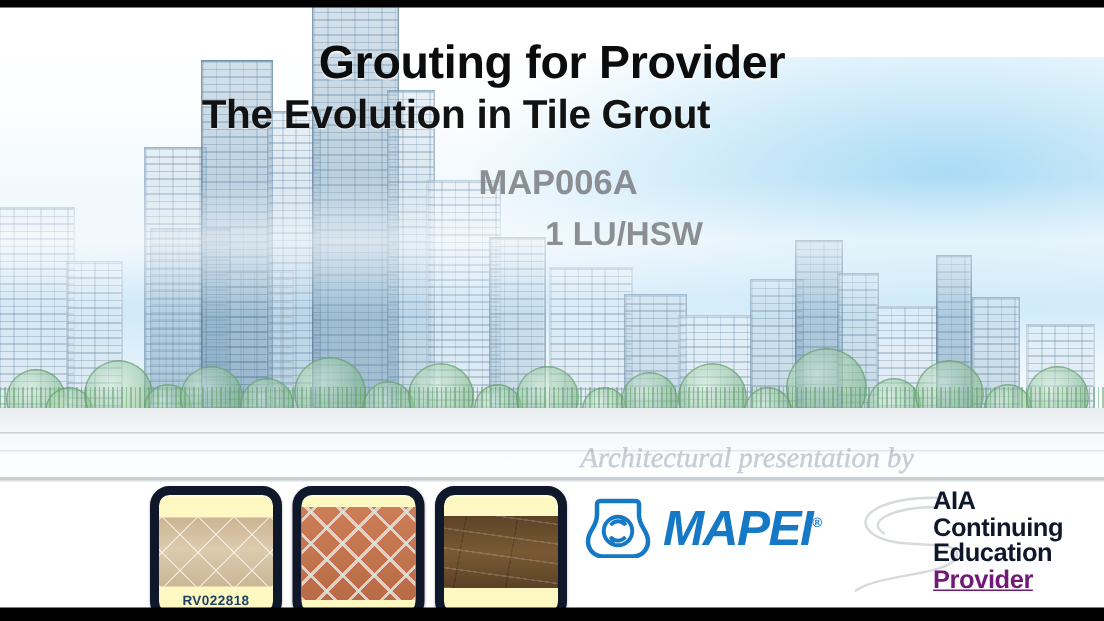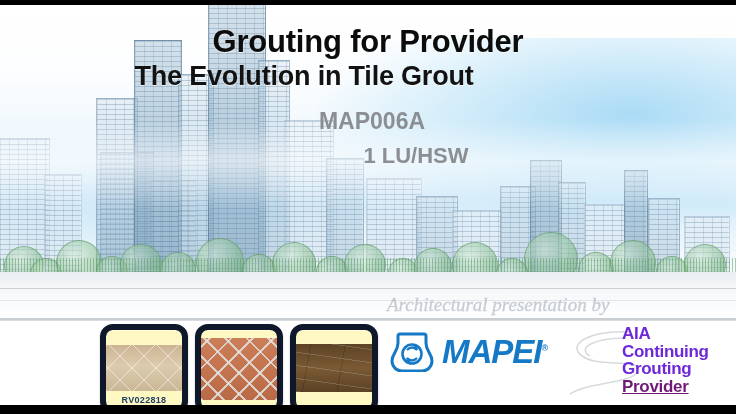--- a/index.html
+++ b/index.html
@@ -83,21 +83,21 @@
         linear-gradient(to bottom,#5d4326,#7a5a34 50%,#5b4125);}
   .thumb-label{position:absolute;left:0;right:0;bottom:3px;text-align:center;
         font-size:9px;font-weight:bold;color:#1d3f63;letter-spacing:.3px;}
 
   .mapei{position:absolute;left:390px;top:330px;z-index:33;display:flex;align-items:center;gap:8px;}
   .mapei-word{font-size:33px;font-weight:bold;font-style:italic;color:#1579c6;
         letter-spacing:-1px;line-height:1;}
   .mapei-reg{font-size:9px;color:#1579c6;vertical-align:super;font-style:normal;font-weight:bold;}
 
   .aia{position:absolute;left:622px;top:325px;z-index:33;line-height:1.03;}
-  .aia div{font-size:17px;font-weight:bold;color:#6d28d9;letter-spacing:-.3px;}
+  .aia div{font-size:17px;font-weight:bold;color:#0f172a;letter-spacing:-.3px;}
   .aia .prov{color:#701a75;text-decoration:underline;}
 
   .swirl{position:absolute;left:560px;top:324px;width:90px;height:78px;z-index:32;opacity:.55;}
 </style>
 </head>
 <body>
 
 <div class="slide">
 
   <div class="bar-top"></div>
@@ -202,18 +202,18 @@
       <path d="M10 4 h24 a2 2 0 0 1 2 2 v7 c0 9 6 10 6 18 a10 10 0 0 1 -10 10 h-20 a10 10 0 0 1 -10 -10 c0 -8 6 -9 6 -18 v-7 a2 2 0 0 1 2 -2 z" fill="none" stroke="#1579c6" stroke-width="3"></path>
       <circle cx="22" cy="24" r="9.5" fill="none" stroke="#1579c6" stroke-width="2.6"></circle>
       <path d="M17 20 q5 -5 10 0 l-2 -4 M27 28 q-5 5 -10 0 l2 4" fill="#1579c6" stroke="#1579c6" stroke-width="2.4"></path>
     </svg>
     <span class="mapei-word"><span>MAPEI</span><span class="mapei-reg">®</span></span>
   </div>
 
   <div class="aia">
     <div>AIA</div>
     <div>Continuing</div>
-    <div>Grouting</div>
+    <div>Education</div>
     <div class="prov">Provider</div>
   </div>
 
   <div class="bar-bottom"></div>
 </div>
 
 </body></html>

